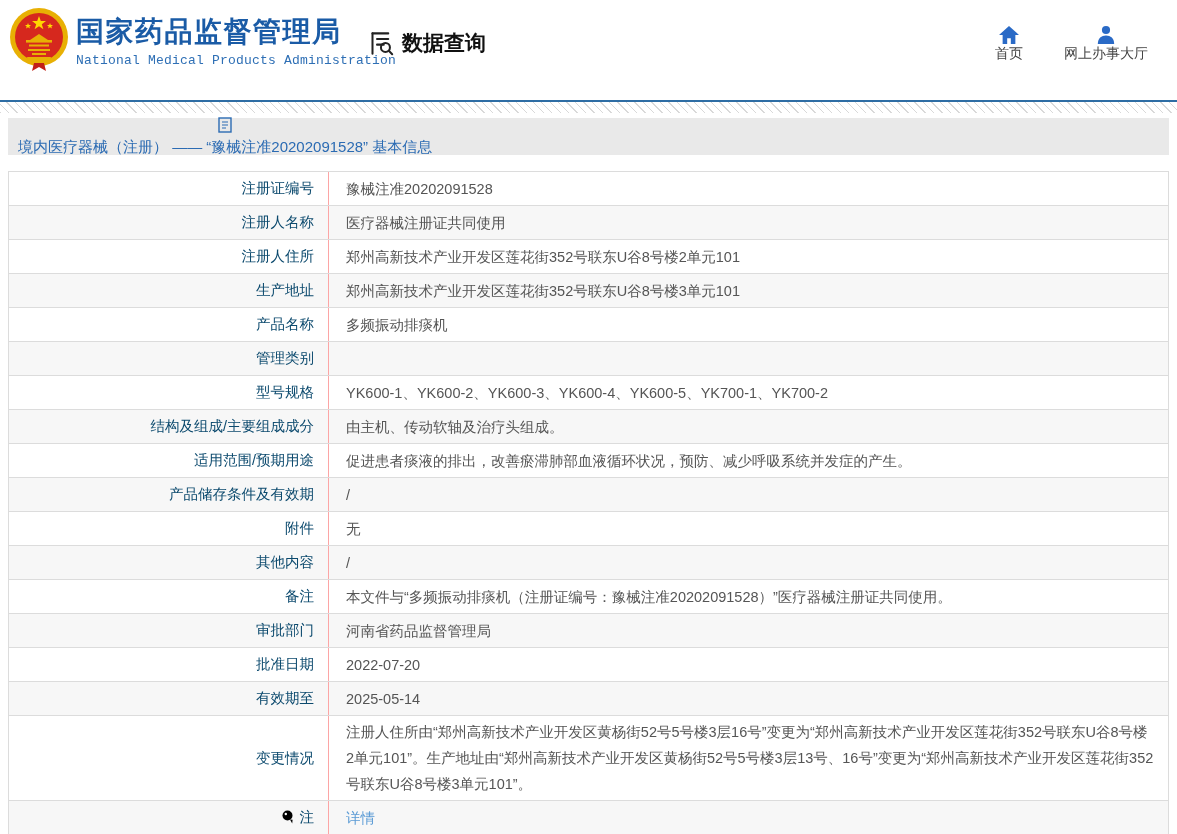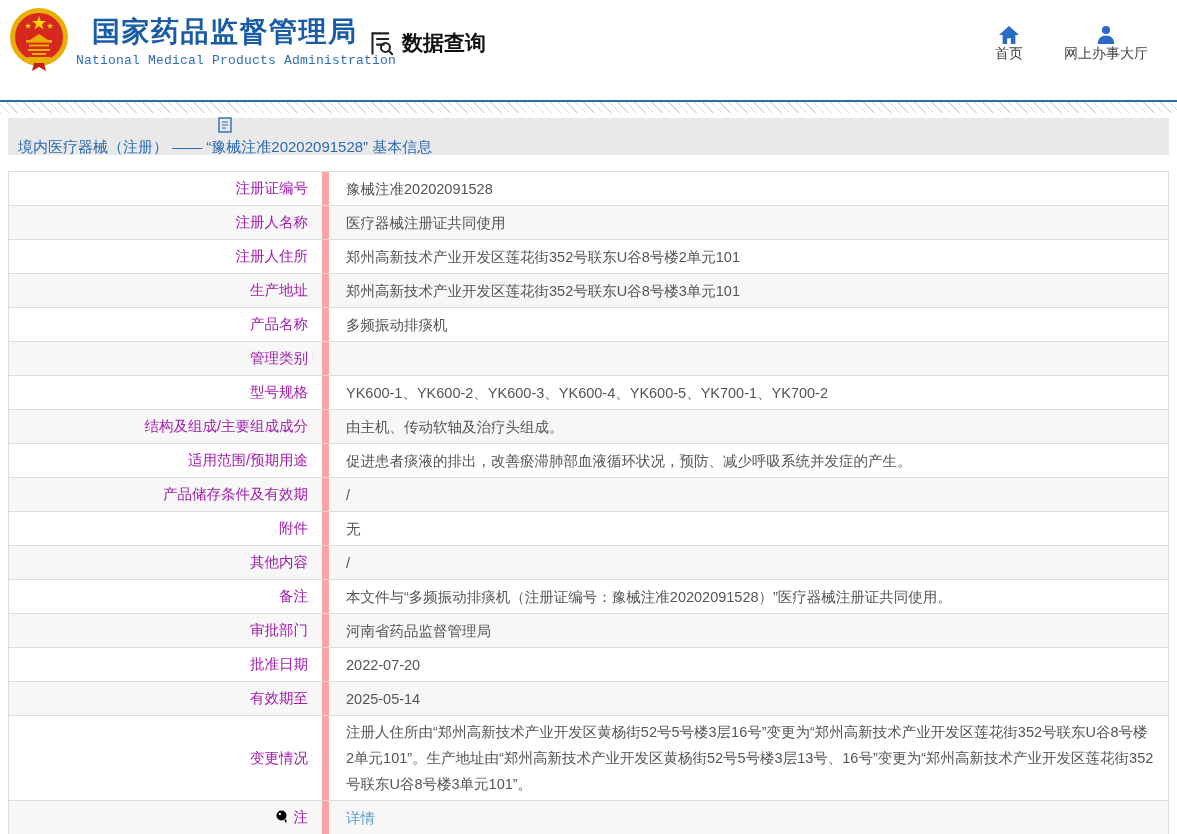--- a/index.html
+++ b/index.html
@@ -4,21 +4,21 @@
 <style>
   html,body{margin:0;padding:0;}
   body{width:1177px;height:834px;overflow:hidden;background:#fff;
        font-family:"Liberation Sans","DejaVu Sans",sans-serif;}
   .page{position:relative;width:1177px;height:834px;background:#fff;}
 
   
   .header{position:absolute;top:0;left:0;width:100%;height:100px;background:#fff;}
   .logo{position:absolute;left:9px;top:7px;width:60px;height:64px;cursor:pointer;}
   .brand{position:absolute;left:76px;top:17px;cursor:pointer;}
-  .brand-title{font-size:28px;font-weight:bold;color:#1a5ba6;letter-spacing:1.5px;line-height:1.1;margin-left:16px;}
+  .brand-title{font-size:28px;font-weight:bold;color:#1a5ba6;letter-spacing:1.5px;line-height:1.1;}
   .brand-sub{font-size:13px;color:#2e6fb5;margin-top:5px;letter-spacing:.2px;font-family:Liberation Mono, monospace;}
   .data-query{position:absolute;left:368px;top:29px;display:flex;align-items:center;gap:7px;
               font-size:21px;color:#111;font-weight:600;cursor:pointer;}
   .quick{position:absolute;top:25px;display:flex;flex-direction:column;align-items:center;
          gap:0;font-size:14px;color:#444;cursor:pointer;}
   .quick-home{left:983px;width:52px;}
   .quick-hall{left:1056px;width:100px;}
 
   
   .topline{position:absolute;top:100px;left:0;width:100%;height:2px;background:#2e6da4;}
@@ -28,23 +28,23 @@
   
   .section-bar{position:absolute;top:118px;left:8px;right:8px;height:37px;background:#e9e9e9;
                display:flex;align-items:center;padding-left:10px;box-sizing:border-box;}
   .section-title{font-size:15px;color:#2b6bb3;display:flex;align-items:center;gap:5px;flex-direction:column;}
 
   
   .tbl{position:absolute;top:171px;left:8px;right:8px;border:1px solid #dcdcdc;border-bottom:none;}
   .tr{display:flex;min-height:33px;border-bottom:1px solid #dcdcdc;}
   .tr.odd{background:#ffffff;}
   .tr.even{background:#f7f7f7;}
-  .th{width:320px;box-sizing:border-box;border-right:7px solid #fca5a5;
+  .th{width:320px;box-sizing:border-box;border-right:1px solid #fca5a5;
       display:flex;align-items:center;justify-content:flex-end;gap:4px;
-      padding-right:14px;color:#a21caf;font-size:14.5px;}
+      padding-right:14px;color:#0c4a6e;font-size:14.5px;}
   .td{flex:1;display:flex;align-items:center;padding:3px 14px 3px 17px;
       color:#555;font-size:14.5px;line-height:26px;}
   .link{color:#5b9bd5;text-decoration:none;cursor:pointer;}
   .note-ic{margin-right:2px;display:inline-flex;}
 </style>
 </head>
 <body>
 
 <div class="page">
 

